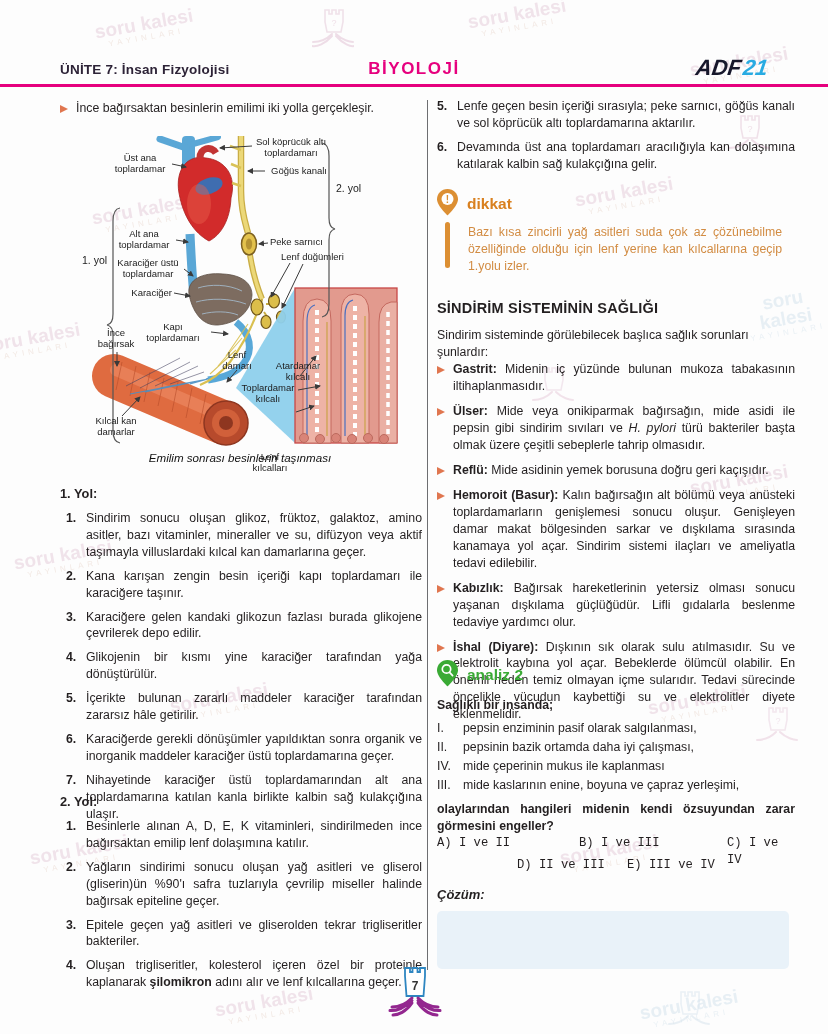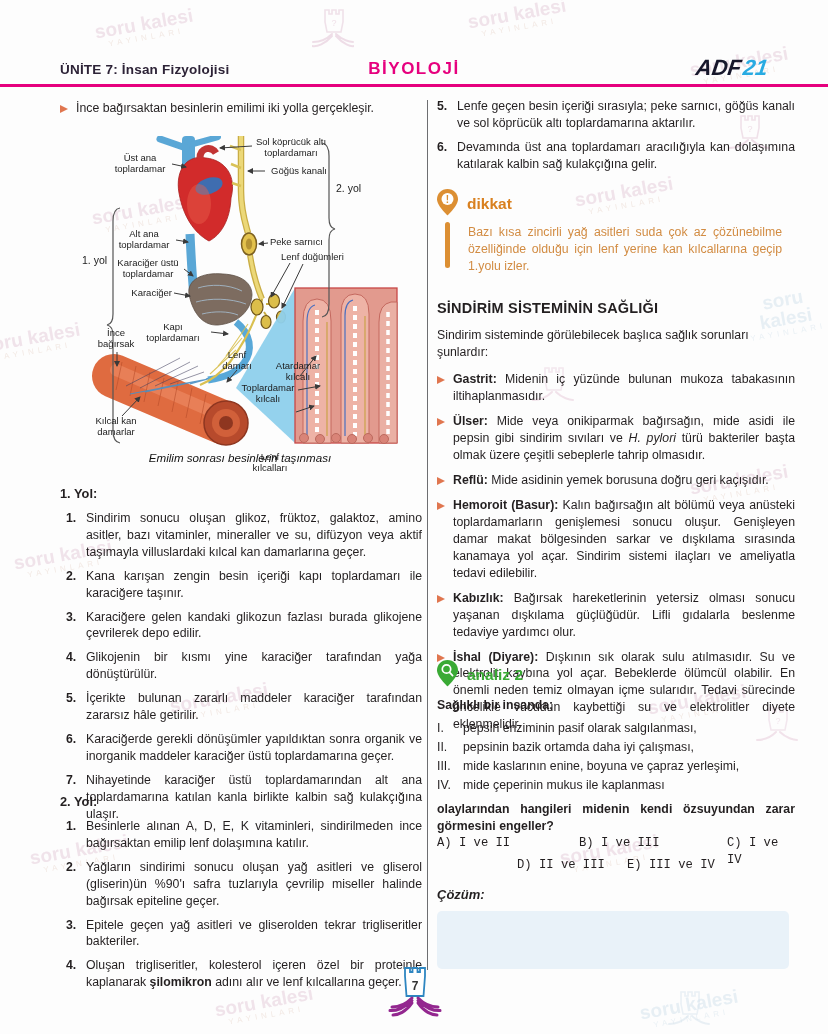--- a/index.html
+++ b/index.html
@@ -46,21 +46,21 @@
   
   .ritems{position:absolute;left:0;top:0;width:358px;}
   .dikkat{position:absolute;left:0;top:91px;width:345px;}
   .dk-head{display:flex;align-items:center;gap:9px;}
   .dk-title{font-size:15.5px;font-weight:bold;color:#d9801f;}
   .dk-bar{position:absolute;left:8px;top:33px;width:5px;height:46px;background:#dc8f33;border-radius:3px;}
   .dk-text{margin:6px 0 0 31px;color:#d28c43;text-align:justify;}
 
   .saglik{position:absolute;left:0;top:200px;width:358px;}
   .sg-h{font-size:14.5px;font-weight:bold;margin-bottom:9px;letter-spacing:.2px;}
-  .sg-intro{margin-bottom:10px;}
+  .sg-intro{}
   .dis{margin-bottom:8px;}
   .dis b{font-weight:bold;}
 
   .analiz{position:absolute;left:0;top:562px;width:358px;}
   .an-head{display:flex;align-items:center;gap:9px;margin-bottom:8px;}
   .an-title{font-size:15.5px;font-weight:bold;color:#3aaa35;}
   .an-lead{font-weight:bold;margin-bottom:6px;}
   .rli{display:flex;margin-bottom:2px;}
   .rli .rn{flex:none;width:26px;}
   .an-q{font-weight:bold;text-align:justify;margin-top:7px;}
@@ -417,26 +417,26 @@
       <div class="an-lead">Sağlıklı bir insanda;</div>
       <div class="rli">
           <span class="rn">I.</span>
           <span>pepsin enziminin pasif olarak salgılanması,</span>
         </div>
       <div class="rli">
           <span class="rn">II.</span>
           <span>pepsinin bazik ortamda daha iyi çalışması,</span>
         </div>
       <div class="rli">
+          <span class="rn">IV.</span>
+          <span>mide çeperinin mukus ile kaplanması</span>
+        </div>
+      <div class="rli">
           <span class="rn">III.</span>
           <span>mide kaslarının enine, boyuna ve çapraz yerleşimi,</span>
-        </div>
-      <div class="rli">
-          <span class="rn">IV.</span>
-          <span>mide çeperinin mukus ile kaplanması</span>
         </div>
       <div class="an-q">olaylarından hangileri midenin kendi özsuyundan zarar görmesini engeller?</div>
     </div>
 
     <div class="choices">
       <div class="ch-row">
         <span class="ch" style="left:0;">A) I ve II</span>
         <span class="ch" style="left:142px;">B) I ve III</span>
         <span class="ch" style="left:290px;">C) I ve IV</span>
       </div>

